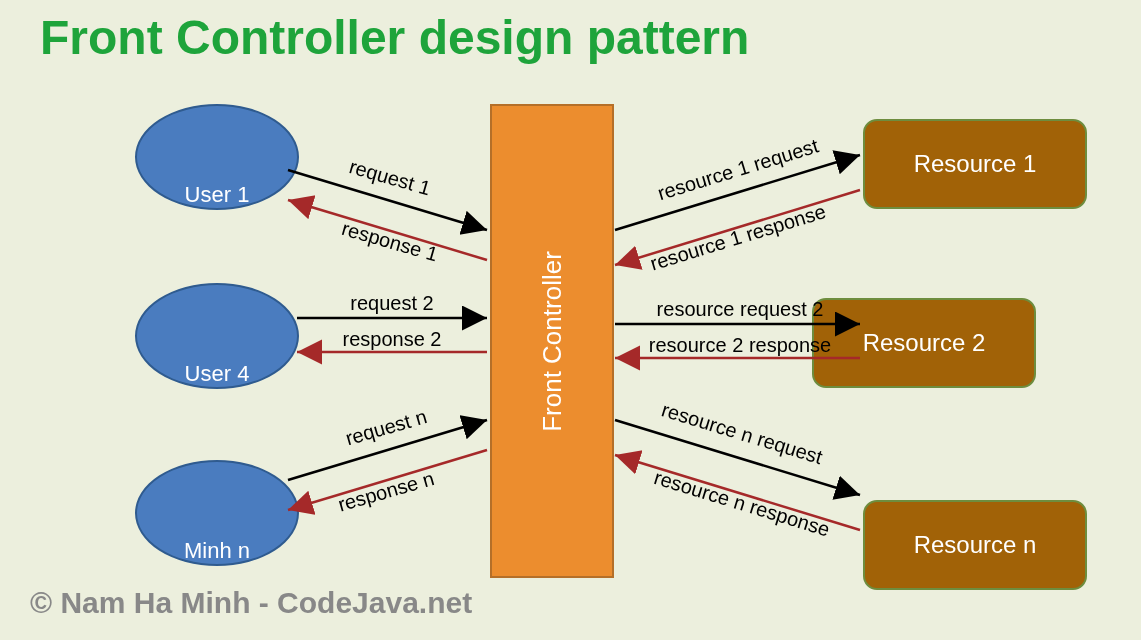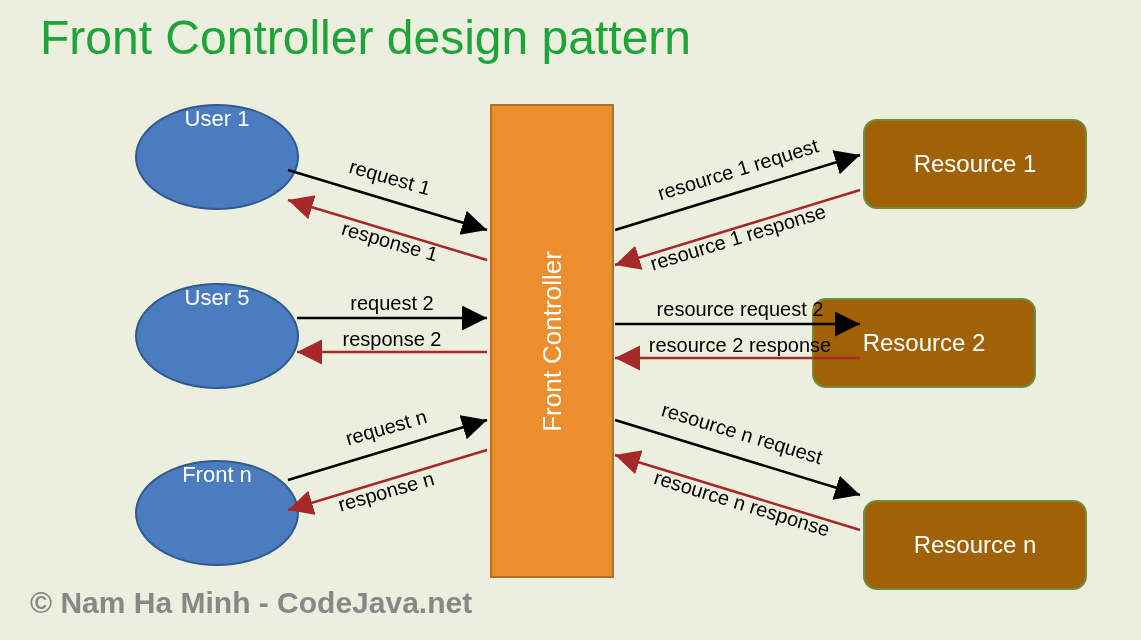--- a/index.html
+++ b/index.html
@@ -11,33 +11,33 @@
     font-family: "Segoe UI", Arial, sans-serif;
     position: relative;
     overflow: hidden;
   }
   .title {
     position: absolute;
     left: 40px;
     top: 10px;
     font-size: 48px;
     color: #1ea43b;
-    font-weight: 400;
+    font-weight: 700;
   }
   .ellipse {
     position: absolute;
     width: 160px;
     height: 102px;
     border-radius: 50%;
     background: #4a7cbf;
     border: 2px solid #2f5b8f;
     color: #fff;
     font-size: 22px;
     display: flex;
-    align-items: flex-start;
+    align-items: flex-end;
     justify-content: center;
   }
   .rect-controller {
     position: absolute;
     left: 490px;
     top: 104px;
     width: 120px;
     height: 470px;
     background: #ec8d2e;
     border: 2px solid #b56f28;
@@ -86,24 +86,24 @@
 </style>
 </head>
 <body>
 
 <div class="title">Front Controller design pattern</div>
 
 <div class="ellipse" style="left:135px; top:104px">
     <span>User 1</span>
   </div>
 <div class="ellipse" style="left:135px; top:283px">
-    <span>User 5</span>
+    <span>User 4</span>
   </div>
 <div class="ellipse" style="left:135px; top:460px">
-    <span>Front n</span>
+    <span>Minh n</span>
   </div>
 
 <div class="rect-controller">
   <span class="lbl">Front Controller</span>
 </div>
 
 <div class="resource" style="left:863px; top:119px">
     <span>Resource 1</span>
   </div>
 <div class="resource" style="left:812px; top:298px">

